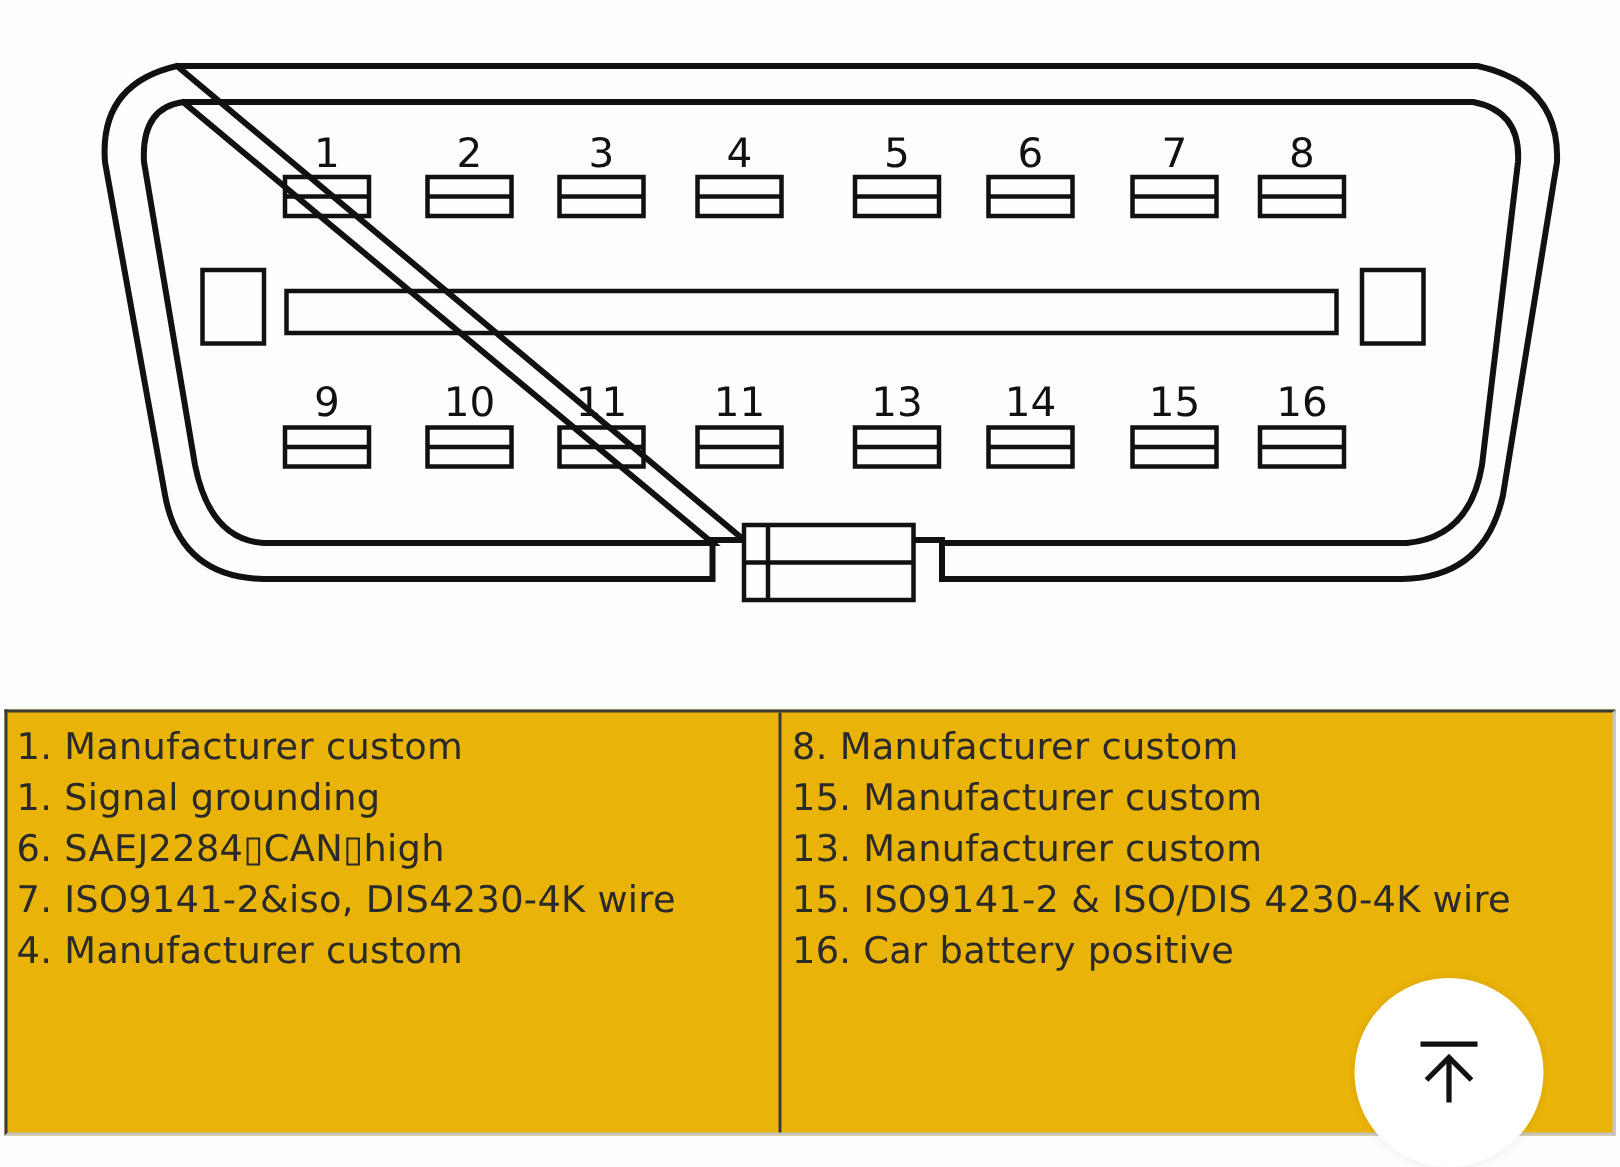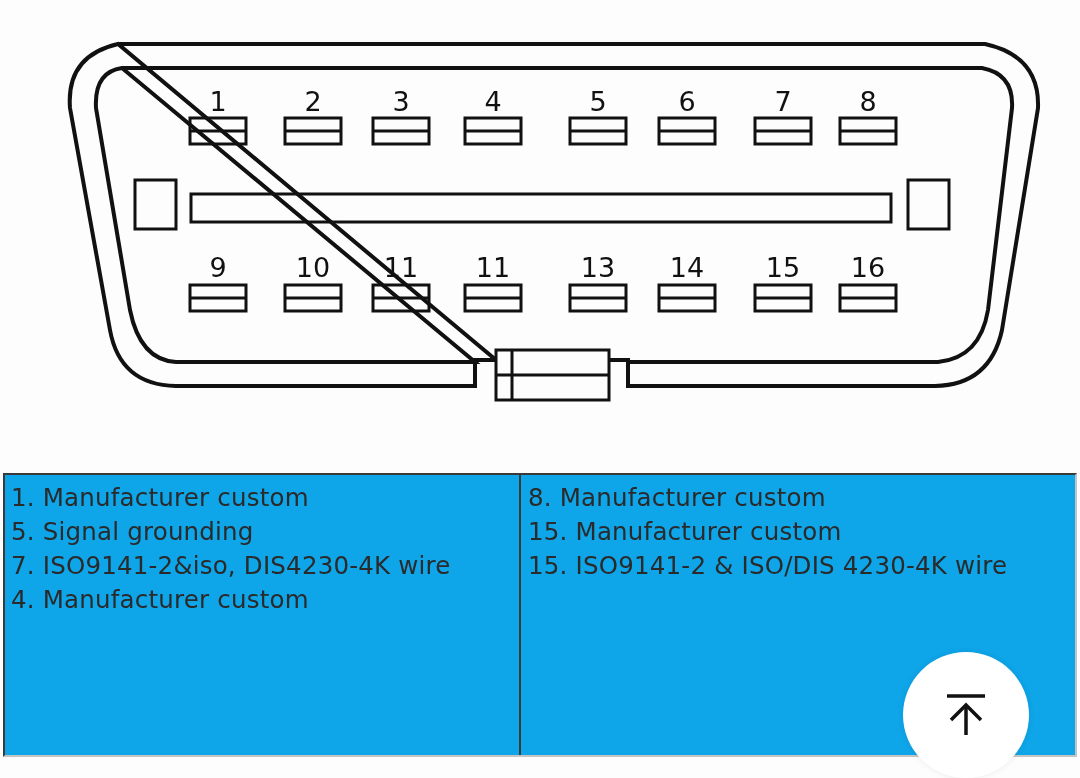--- a/index.html
+++ b/index.html
@@ -10,21 +10,21 @@
     }
     #diagram { position: absolute; left: 0; top: 0; width: 1080px; height: 430px; }
     #diagram .pin-label {
       font-family: "DejaVu Sans", sans-serif; font-size: 27px; fill: #111;
       text-anchor: middle;
     }
     .pin-table {
       position: absolute; left: 3px; top: 473px; width: 1074px; height: 284px;
       border-top: 2px solid #3a3a3a; border-left: 2px solid #3a3a3a;
       border-bottom: 2px solid #c4c4c4; border-right: 2px solid #c4c4c4;
-      box-sizing: border-box; display: flex; background: #0ea5e9;
+      box-sizing: border-box; display: flex; background: #eab308;
     }
     .pin-col { box-sizing: border-box; padding-top: 6px; }
     .pin-col.left { width: 516px; border-right: 2px solid #3a3a3a; padding-left: 6px; }
     .pin-col.right { flex: 1; padding-left: 7px; }
     .pin-row {
       font-family: "DejaVu Sans", sans-serif; font-size: 24.5px; color: #2a2a2a;
       height: 34px; line-height: 34px; white-space: nowrap; letter-spacing: 0.2px;
     }
     .scroll-top {
       position: absolute; left: 903px; top: 652px; width: 126px; height: 126px;
@@ -137,28 +137,31 @@
         <rect x="840" y="285" width="56" height="26" fill="none" stroke="#111" stroke-width="3"></rect>
         <line x1="840" x2="896" y1="298" y2="298" stroke="#111" stroke-width="3"></line>
         <text x="868" y="277" class="pin-label">16</text>
       </g>
     </g>
 </svg>
 
 <div class="pin-table">
   <div class="pin-col left">
     <div class="pin-row">1. Manufacturer custom</div>
-    <div class="pin-row">5. Signal grounding</div>
+    <div class="pin-row">1. Signal grounding</div>
+    <div class="pin-row">6. SAEJ2284▯CAN▯high</div>
     <div class="pin-row">7. ISO9141-2&amp;iso, DIS4230-4K wire</div>
     <div class="pin-row">4. Manufacturer custom</div>
   </div>
   <div class="pin-col right">
     <div class="pin-row">8. Manufacturer custom</div>
     <div class="pin-row">15. Manufacturer custom</div>
+    <div class="pin-row">13. Manufacturer custom</div>
     <div class="pin-row">15. ISO9141-2 &amp; ISO/DIS 4230-4K wire</div>
+    <div class="pin-row">16. Car battery positive</div>
   </div>
 </div>
 
 <div class="scroll-top">
   <svg width="44" height="46" viewBox="0 0 44 46">
     <line x1="3" y1="4" x2="41" y2="4" stroke="#111" stroke-width="3.5"></line>
     <line x1="22" y1="13" x2="22" y2="43" stroke="#111" stroke-width="3.5"></line>
     <polyline points="7,28 22,13 37,28" fill="none" stroke="#111" stroke-width="3.5"></polyline>
   </svg>
 </div>

